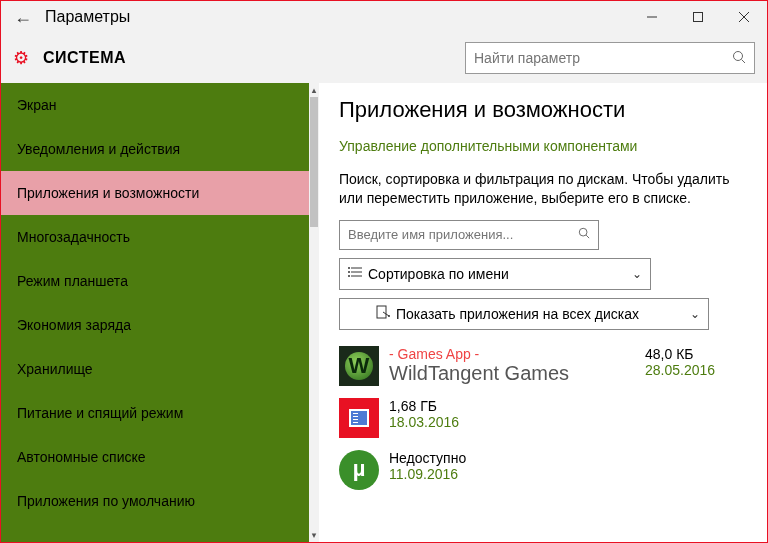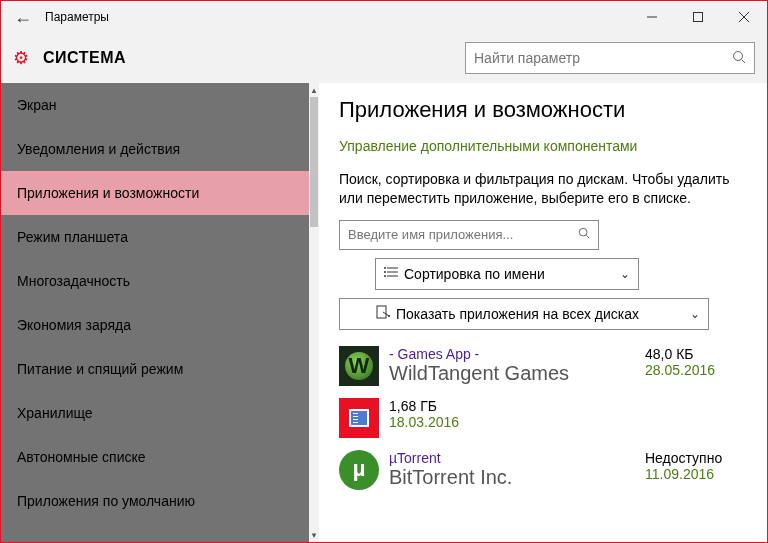--- a/index.html
+++ b/index.html
@@ -1,69 +1,69 @@
 <!DOCTYPE html>
 <html><head>
 <meta charset="utf-8">
 <style>
   * { box-sizing: border-box; margin: 0; padding: 0; font-family: "Segoe UI", Arial, sans-serif; }
   body { width: 768px; height: 543px; border: 1px solid #e81123; background: #fff; overflow: hidden; position: relative; }
 
   .titlebar { height: 32px; display: flex; align-items: center; background: #f2f2f2; }
   .titlebar .back { width: 44px; text-align: center; font-size: 18px; color: #333; cursor: pointer; }
-  .titlebar .title { flex: 1; font-size: 12px; color: #000; }
+  .titlebar .title { flex: 1; font-size: 16px; color: #000; }
   .titlebar .winbtn { width: 46px; height: 32px; display: flex; align-items: center; justify-content: center; font-size: 12px; color: #333; cursor: pointer; font-family: inherit; }
 
   .header { height: 50px; display: flex; align-items: center; padding: 0 12px 0 12px; background: #f2f2f2; }
   .header .gear { color: #e81123; width: 30px; font-size: 18px; }
   .header .heading { font-size: 16px; font-weight: 600; letter-spacing: 0.5px; }
   .header .spacer { flex: 1; }
   .searchbox { width: 290px; height: 32px; border: 1px solid #999; display: flex; align-items: center; background: #fff; }
   .searchbox input { border: none; outline: none; flex: 1; padding: 0 8px; font-size: 14px; color: #333; }
   .searchbox .sicon { width: 30px; text-align: center; color: #666; font-size: 14px; }
 
   .body { display: flex; height: calc(543px - 82px - 2px); }
-  .sidebar { width: 308px; background: #737373; overflow: hidden; }
+  .sidebar { width: 308px; background: #4d7c0f; overflow: hidden; }
   .sidebar-item { padding: 14px 16px; font-size: 14px; color: #000; cursor: pointer; }
   .sidebar-item.active { background: #e8a0a8; }
   .content-wrap { flex: 1; display: flex; }
   .scrollbar { width: 10px; background: #f2f2f2; display: flex; flex-direction: column; }
   .scrollbar .up, .scrollbar .down { height: 14px; text-align: center; font-size: 9px; line-height: 14px; color: #555; }
   .scrollbar .track { flex: 1; position: relative; }
   .scrollbar .thumb { position: absolute; left: 1px; right: 1px; top: 0; height: 130px; background: #c2c2c2; }
 
   .content { flex: 1; padding: 14px 22px 0 20px; overflow: hidden; }
   .content h1 { font-size: 22px; font-weight: 400; margin-bottom: 14px; }
   .link { color: #4d7c0f; font-size: 14px; cursor: pointer; display: inline-block; margin-bottom: 16px; }
   .desc { font-size: 14px; color: #000; line-height: 1.35; margin-bottom: 12px; }
 
   .filterbox { width: 260px; height: 30px; border: 1px solid #888; display: flex; align-items: center; margin-bottom: 8px; }
   .filterbox input { border: none; outline: none; flex: 1; padding: 0 8px; font-size: 13px; color: #666; font-style: normal; }
   .filterbox .sicon { width: 28px; text-align: center; color: #555; font-size: 12px; }
 
   .combo { height: 32px; border: 1px solid #888; display: flex; align-items: center; margin-bottom: 8px; padding: 0 8px; cursor: pointer; }
-  .combo.sort { width: 264px; margin-left: 36px; }
+  .combo.sort { width: 312px; }
   .combo.disk { width: 370px; padding-left: 36px; }
   .combo .cicon { width: 20px; color: #333; font-size: 13px; }
   .combo .clabel { flex: 1; font-size: 14px; color: #000; }
   .combo .chev { width: 16px; text-align: right; color: #333; font-size: 12px; }
 
   .applist { margin-top: 10px; }
   .app { display: flex; align-items: flex-start; padding: 6px 0; }
   .appicon { width: 40px; height: 40px; margin-right: 10px; display: flex; align-items: center; justify-content: center; color: #fff; font-size: 22px; font-weight: bold; flex-shrink: 0; }
   .appicon.games { background: #1a2a1a; }
   .appicon.games .inner { width: 28px; height: 28px; border-radius: 50%; background: radial-gradient(circle at 40% 35%, #8fd05a, #2a6b1a); display:flex; align-items:center; justify-content:center; color:#0a2a0a; }
   .appicon.red { background: #e81123; }
   .appicon.red .sq { width: 20px; height: 18px; background: #4d7ad4; border: 2px solid #fff; position: relative; }
   .appicon.red .sq::before { content:""; position:absolute; left:2px; top:2px; bottom:2px; width:5px; background: repeating-linear-gradient(#fff 0 1.5px, transparent 1.5px 3px); }
   .progress { height: 3px; background: #e81123; width: 18px; margin-top: 3px; }
   .appicon.ut { background: #3a8f2a; border-radius: 50%; position: relative; }
   .appicon.ut span { position: relative; top:-1px; }
   .appinfo { flex: 1; }
-  .appname { font-size: 14px; color: #4c1d95; }
+  .appname { font-size: 14px; color: #ef4444; }
   .apppub { font-size: 20px; color: #555; }
   .appmeta { text-align: left; min-width: 100px; }
   .appsize { font-size: 14px; color: #000; }
   .appdate { font-size: 14px; color: #4d7c0f; }
 </style>
 </head>
 <body>
 
 <div class="titlebar">
   <div class="back">←</div>
@@ -99,25 +99,25 @@
         </svg>
     </div>
   </div>
 </div>
 
 <div class="body">
   <div class="sidebar">
     <div class="sidebar-item">Экран</div>
     <div class="sidebar-item">Уведомления и действия</div>
     <div class="sidebar-item active">Приложения и возможности</div>
+    <div class="sidebar-item">Многозадачность</div>
     <div class="sidebar-item">Режим планшета</div>
-    <div class="sidebar-item">Многозадачность</div>
     <div class="sidebar-item">Экономия заряда</div>
+    <div class="sidebar-item">Хранилище</div>
     <div class="sidebar-item">Питание и спящий режим</div>
-    <div class="sidebar-item">Хранилище</div>
     <div class="sidebar-item">Автономные списке</div>
     <div class="sidebar-item">Приложения по умолчанию</div>
   </div>
 
   <div class="content-wrap">
     <div class="scrollbar">
       <div class="up">▴</div>
       <div class="track">
           <div class="thumb"></div>
         </div>
@@ -189,24 +189,20 @@
           <div class="appmeta">
             <div class="appsize">1,68 ГБ</div>
             <div class="appdate">18.03.2016</div>
           </div>
         </div>
 
         <div class="app">
           <div class="appicon ut">
               <span>µ</span>
             </div>
-          <div class="appinfo">
-            <div class="appname">µTorrent</div>
-            <div class="apppub">BitTorrent Inc.</div>
-          </div>
           <div class="appmeta">
             <div class="appsize">Недоступно</div>
             <div class="appdate">11.09.2016</div>
           </div>
         </div>
 
       </div>
     </div>
   </div>
 </div>

